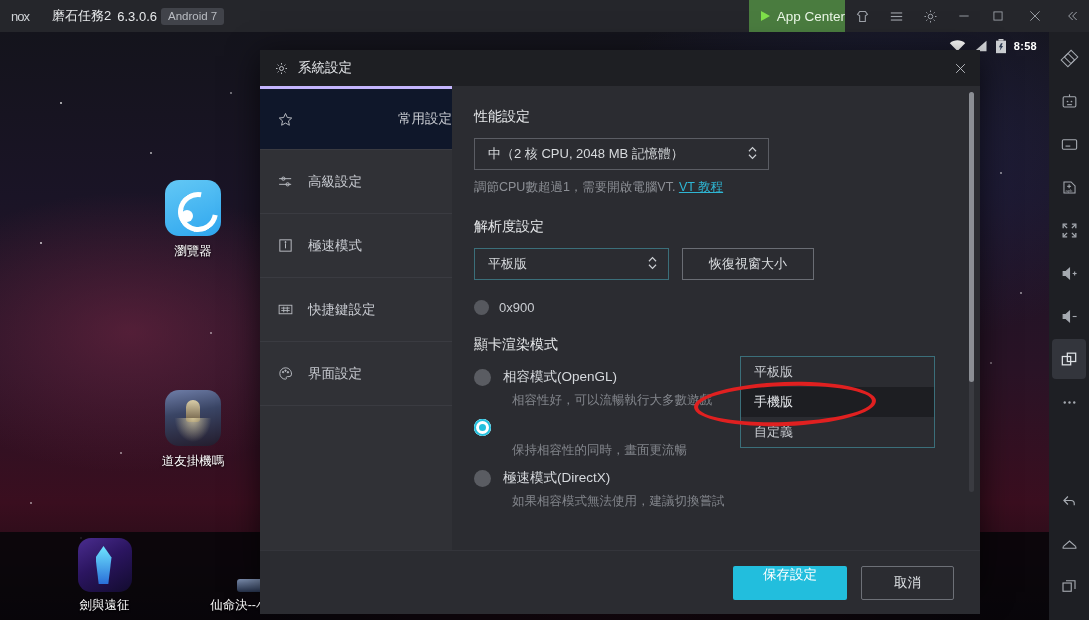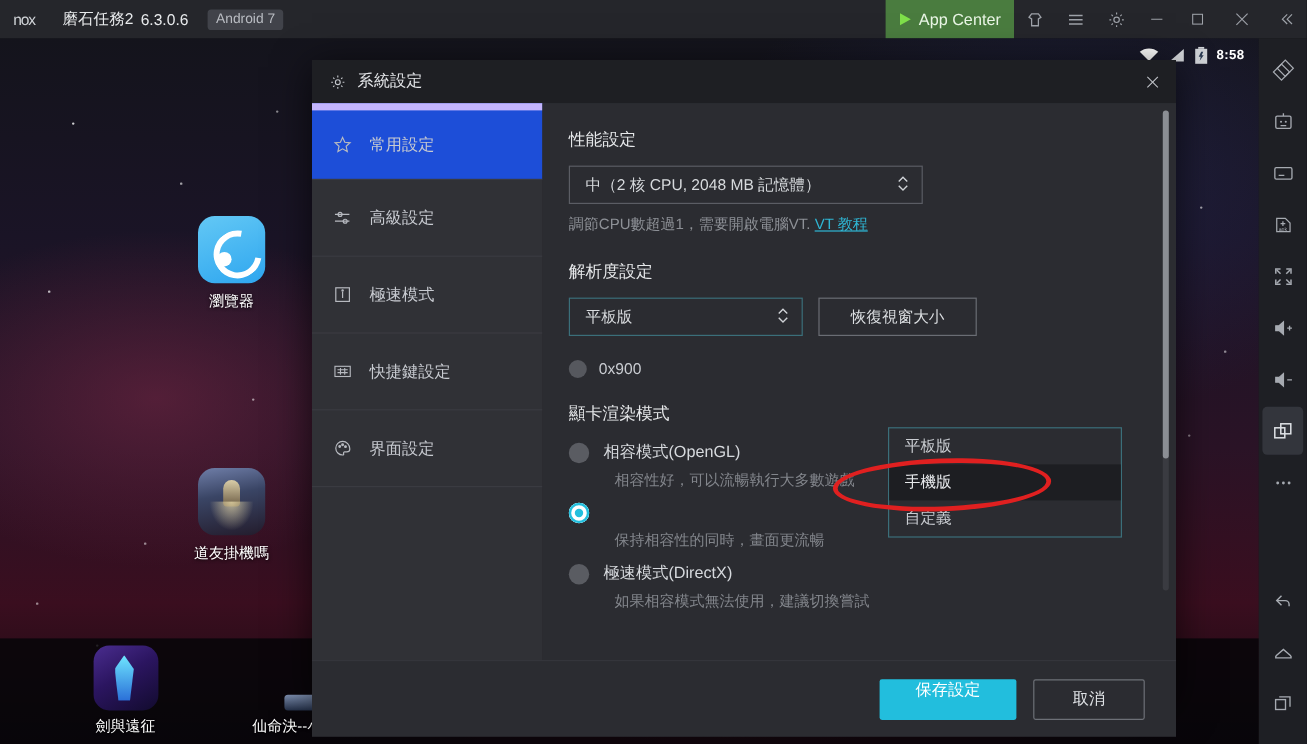--- a/index.html
+++ b/index.html
@@ -18,27 +18,27 @@
     background: #25262b; display: flex; align-items: center;
   }
   .nox-logo {
     margin-left: 10px; width: 34px; height: 16px;
     display: flex; align-items: center; justify-content: center;
     color: #cfd2d6; font-size: 15px; letter-spacing: -1px;
   }
   .app-title { margin-left: 8px; color: #e8eaec; font-size: 13px; }
   .app-ver { margin-left: 6px; color: #e8eaec; font-size: 13px; }
   .android-badge {
-    margin-left: 16px; padding: 2px 7px 3px; border-radius: 3px;
+    margin-left: 4px; padding: 2px 7px 3px; border-radius: 3px;
     background: #41434a; color: #b9bcc2; font-size: 11.5px;
   }
   .topbar-spacer { flex: 1; }
   .appcenter {
     height: 32px; background: #4a7c3f; display: flex; align-items: center;
-    padding: 0 11px 0 12px; gap: 7px; color: #eaf6e6; font-size: 13.5px;
+    padding: 0 0 0 12px; gap: 7px; color: #eaf6e6; font-size: 13.5px;
   }
   .play-tri {
     width: 0; height: 0; border-left: 9px solid #7fe04a;
     border-top: 5.5px solid transparent; border-bottom: 5.5px solid transparent;
   }
   .tb-btn {
     width: 34px; height: 32px; display: flex; align-items: center;
     justify-content: center; color: #9ea2a9;
   }
   .tb-btn svg { display: block; }
@@ -159,21 +159,21 @@
   }
 
   .dlg-body { display: flex; height: 464px; position: relative; }
 
   .dlg-side { width: 192px; background: #303136; }
   .side-item {
     height: 64px; display: flex; align-items: center; padding-left: 16px;
     gap: 13px; color: #c7cad0; font-size: 13.5px;
     border-bottom: 1px solid #3a3b41;
   }
-  .side-item:first-child { background: #1d4ed8; border-top: 6px solid #c4b5fd; }
+  .side-item:first-child { background: #0f172a; border-top: 3px solid #c4b5fd; justify-content: space-between; }
   .side-ico { width: 19px; display: flex; align-items: center; justify-content: center; color: #b7bac0; }
 
   .dlg-main {
     flex: 1; background: #2b2c31; padding: 22px 26px 0 22px;
     position: relative; overflow: hidden;
   }
   .sec-title { color: #e6e8ea; font-size: 14px; margin-bottom: 12px; }
   .sec-title.sp { margin-top: 22px; }
 
   .sel {

